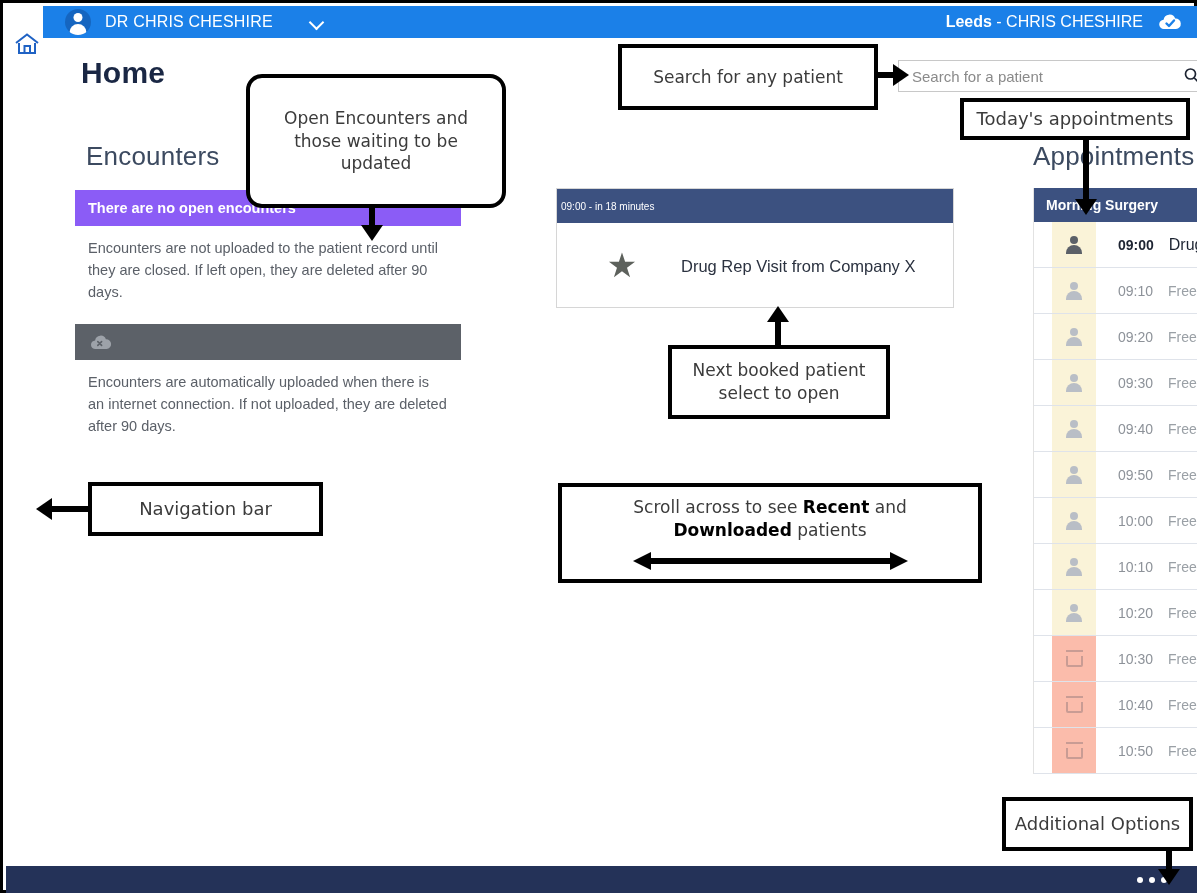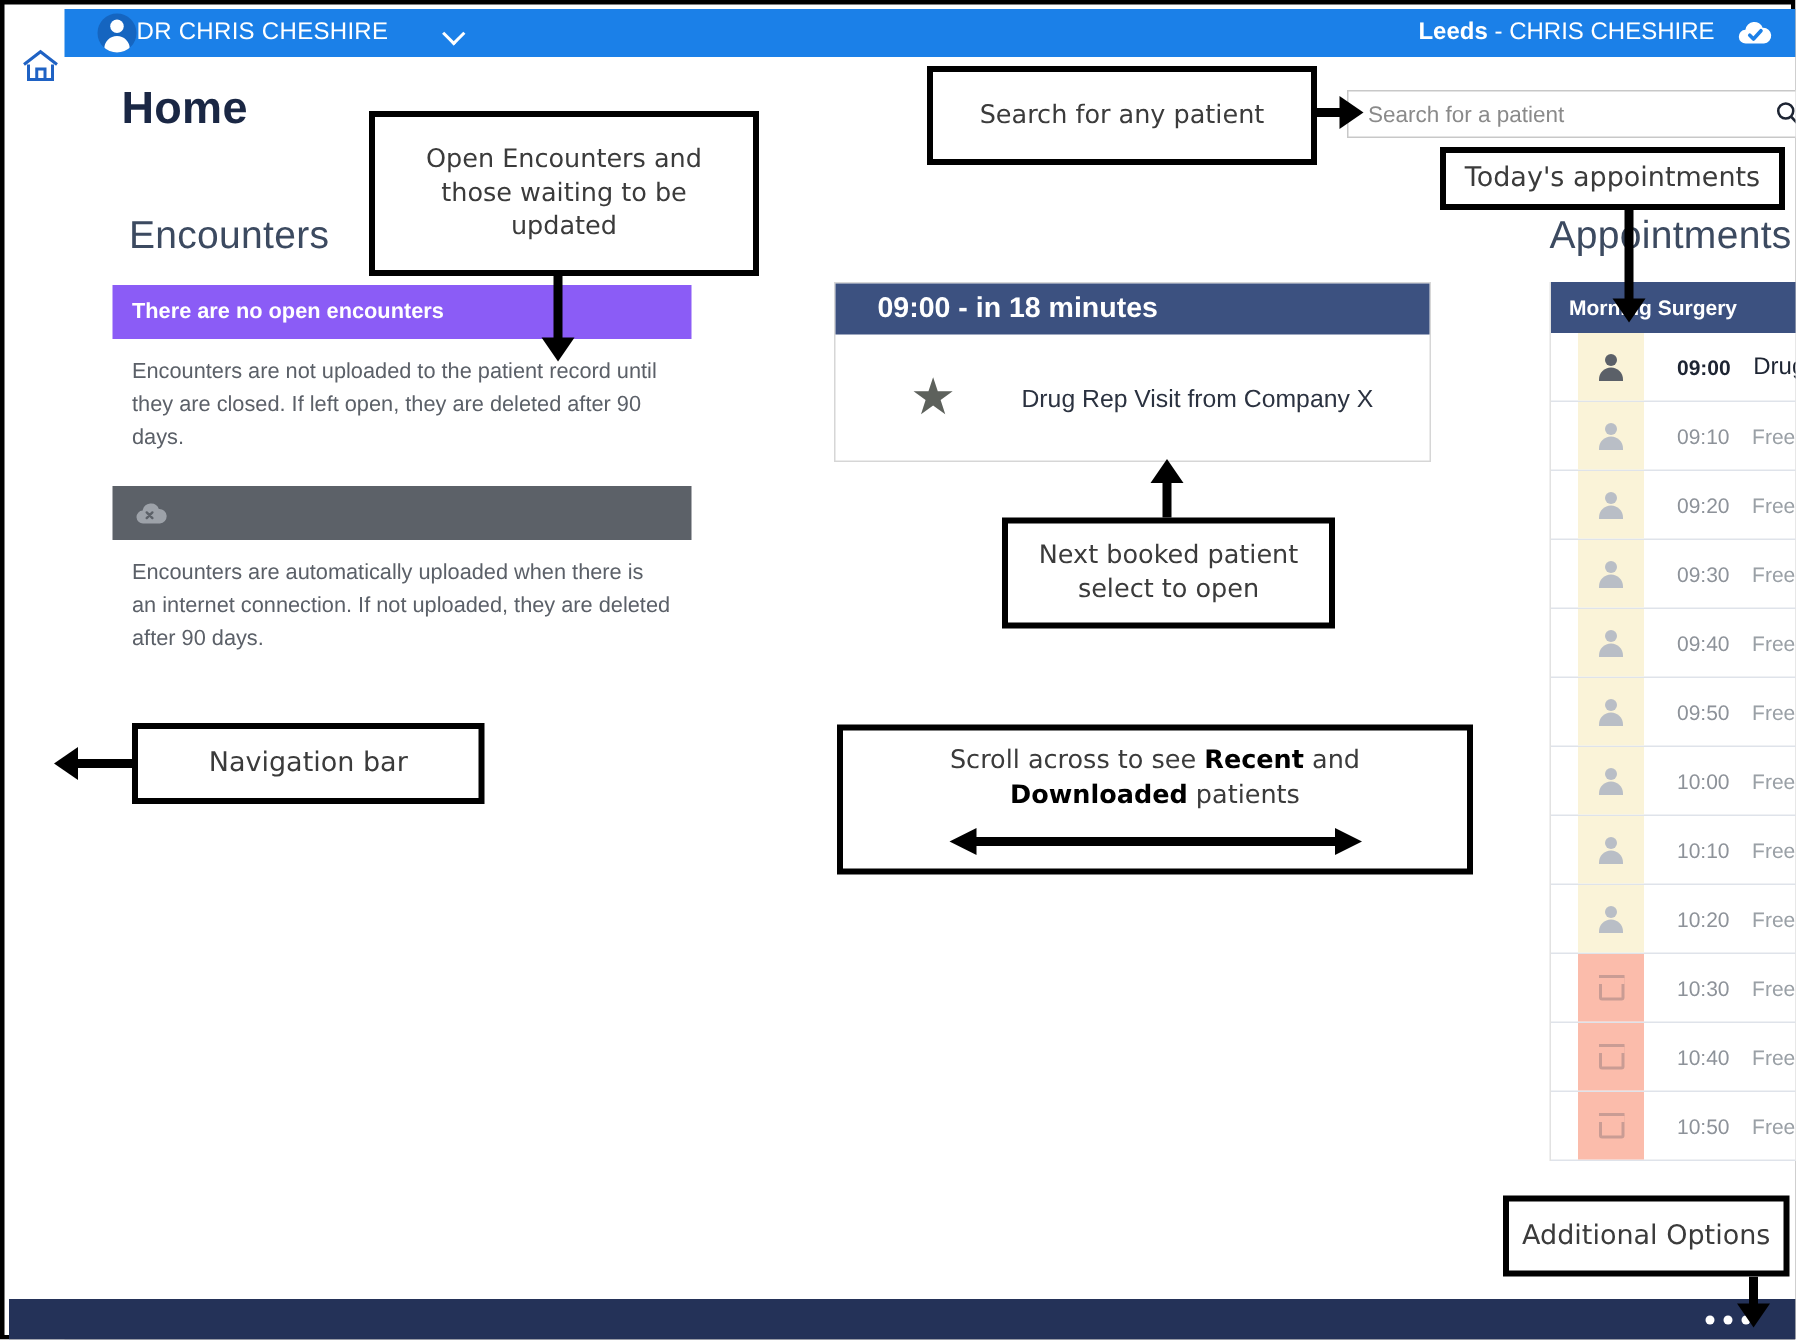--- a/index.html
+++ b/index.html
@@ -12,21 +12,21 @@
 
   
   .topbar{position:absolute;left:40px;top:3px;width:1154px;height:32px;
           background:#1b80e8;display:flex;align-items:center;}
   .avatar{width:26px;height:26px;border-radius:50%;background:#1565c0;
           margin-left:22px;position:relative;overflow:hidden;flex:none;}
   .avatar .head{position:absolute;left:50%;top:4px;transform:translateX(-50%);
                 width:9px;height:9px;border-radius:50%;background:#fff;}
   .avatar .body{position:absolute;left:50%;top:15px;transform:translateX(-50%);
                 width:17px;height:13px;border-radius:9px 9px 0 0;background:#fff;}
-  .user-name{color:#fff;font-size:16px;letter-spacing:.2px;
+  .user-name{color:#fff;font-size:16px;margin-left:14px;letter-spacing:.2px;
              white-space:nowrap;}
   .chevron{margin-left:36px;width:16px;height:16px;position:relative;flex:none;}
   .chevron:before{content:"";position:absolute;left:2px;top:3px;width:9px;height:9px;
      border-right:2px solid #fff;border-bottom:2px solid #fff;transform:rotate(45deg);}
   .topbar-right{margin-left:auto;display:flex;align-items:center;margin-right:14px;}
   .site-label{color:#fff;font-size:16px;white-space:nowrap;}
   .site-label b{font-weight:bold;}
   .cloud-ok{margin-left:14px;width:26px;height:18px;position:relative;flex:none;}
 
   
@@ -64,21 +64,21 @@
   .enc-upload .txt{margin-left:11px;font-weight:bold;}
   .enc-note{position:absolute;left:45px;width:360px;font-size:14.5px;color:#5b6068;
             line-height:1.5;}
   .note1{top:200px;}
   .note2{top:334px;}
 
   
   .na-card{position:absolute;left:513px;top:150px;width:398px;height:120px;
            border:1px solid #d6d6d6;box-sizing:border-box;background:#fff;}
   .na-head{height:34px;background:#3c5180;display:flex;align-items:center;}
-  .na-head .txt{color:#fff;font-size:19px;margin-left:28px;font-weight:bold;}
+  .na-head .txt{color:#fff;font-size:10px;margin-left:4px;}
   .na-body{display:flex;align-items:center;height:84px;}
   .star{width:34px;height:34px;margin-left:48px;color:#5d615c;font-size:34px;
         line-height:34px;text-align:center;flex:none;}
   .na-texts{margin-left:42px;}
   .na-title{font-size:16.5px;font-weight:bold;color:#1d2432;}
   .na-sub{font-size:16.5px;color:#2b3240;margin-top:2px;}
 
   
   .appt-panel{position:absolute;left:990px;top:150px;width:205px;
               border-left:1px solid #e2e2e2;box-sizing:border-box;}
@@ -113,21 +113,21 @@
               background:#243258;display:flex;align-items:center;justify-content:flex-end;}
   .dots{display:flex;gap:6px;margin-right:30px;}
   .dots i{width:6px;height:6px;border-radius:50%;background:#fff;display:block;}
 
   
   .callout{position:absolute;border:4px solid #000;background:#fff;box-sizing:border-box;
            display:flex;align-items:center;justify-content:center;text-align:center;
            font-family:"DejaVu Sans",sans-serif;font-size:17px;color:#3b3b3b;
            line-height:1.35;z-index:20;padding:4px 8px;}
   .callout b{color:#000;font-weight:bold;}
-  .c-open{left:243px;top:71px;width:260px;height:110px;}
+  .c-open{left:243px;top:71px;width:260px;height:134px;border-radius:16px;}
   .c-search{left:615px;top:41px;width:260px;height:66px;}
   .c-today{left:957px;top:95px;width:230px;height:42px;font-size:18px;}
   .c-next{left:665px;top:342px;width:222px;height:74px;}
   .c-scroll{left:555px;top:480px;width:424px;height:100px;flex-direction:column;}
   .c-nav{left:85px;top:479px;width:235px;height:54px;font-size:18px;}
   .c-addopt{left:999px;top:794px;width:191px;height:54px;font-size:18px;}
 
   .ann{position:absolute;background:#000;z-index:19;}
   .arrowhead{position:absolute;width:0;height:0;z-index:19;}
   .ah-down{border-left:11px solid transparent;border-right:11px solid transparent;border-top:16px solid #000;}

